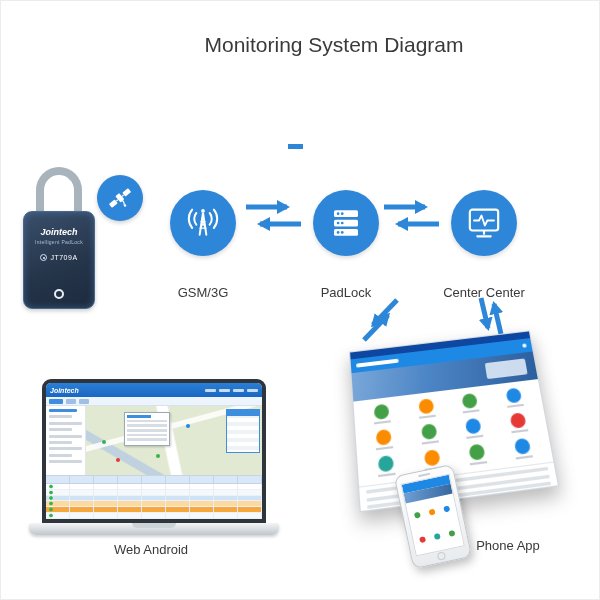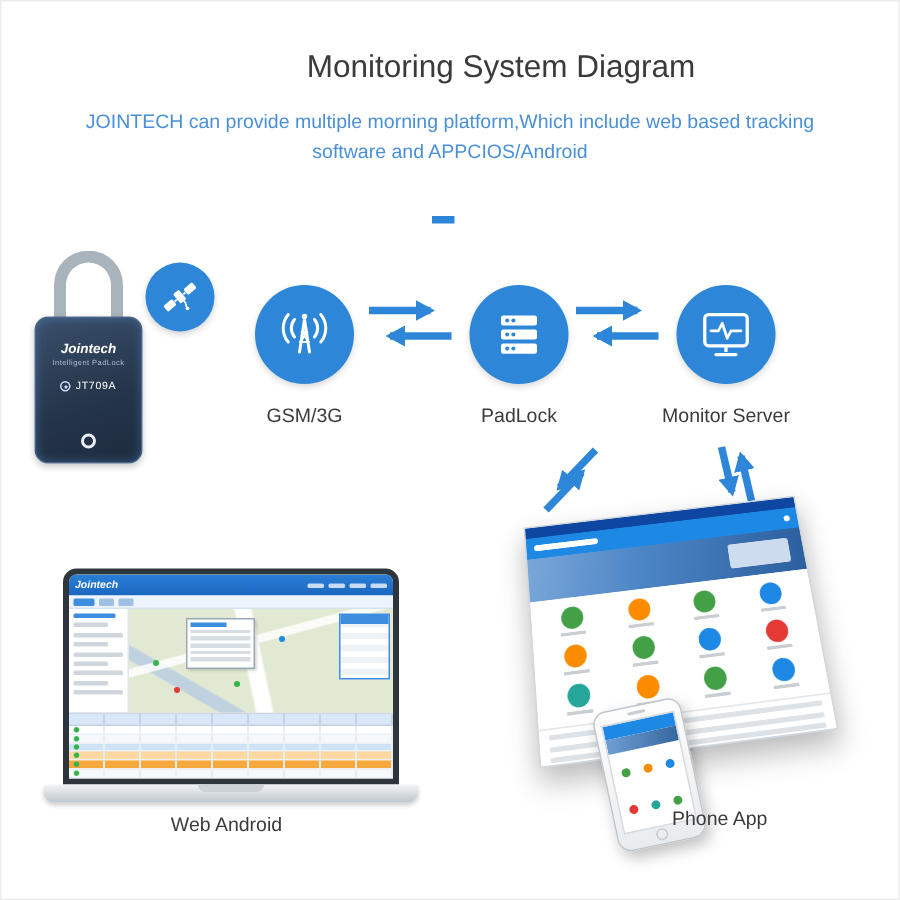--- a/index.html
+++ b/index.html
@@ -27,21 +27,21 @@
   .padlock-key { position:absolute; bottom:9px; left:50%; transform:translateX(-50%); width:10px; height:10px; border:2px solid #e8eef5; border-radius:50%; }
 
   
   .sat-badge { position:absolute; left:96px; top:174px; width:46px; height:46px; border-radius:50%; background:#2d86d8;
     display:flex; align-items:center; justify-content:center; box-shadow:0 2px 4px rgba(0,0,0,.18); }
 
   
   .node { position:absolute; width:120px; text-align:center; }
   .node-circle { width:66px; height:66px; border-radius:50%; background:#2d86d8; margin:0 auto;
     display:flex; align-items:center; justify-content:center; box-shadow:0 2px 4px rgba(0,0,0,.15); }
-  .node-label { margin-top:13px; font-size:13px; color:#3a3a3a; }
+  .node-label { margin-top:29px; font-size:13px; color:#3a3a3a; }
   .node-gsm { left:142px; top:189px; }
   .node-server { left:285px; top:189px; }
   .node-monitor { left:423px; top:189px; }
 
   .arrows { position:absolute; left:0; top:0; pointer-events:none; z-index:1; }
 
   
   .laptop { position:absolute; left:28px; top:378px; width:250px; z-index:2; }
   .laptop-screen { width:224px; margin:0 auto; height:144px; border:4px solid #2f353c; border-radius:9px 9px 0 0; background:#fff; overflow:hidden; }
   .laptop-base { width:250px; height:12px; background:linear-gradient(#f3f5f7,#bfc6cd); border-radius:2px 2px 7px 7px; position:relative; box-shadow:0 2px 3px rgba(0,0,0,.18); }
@@ -112,29 +112,28 @@
   .phone::before { content:""; position:absolute; top:3px; left:50%; transform:translateX(-50%); width:12px; height:2px; background:#c8cdd2; border-radius:1px; }
   .phone::after { content:""; position:absolute; bottom:2.5px; left:50%; transform:translateX(-50%); width:6px; height:6px; border:1px solid #c8cdd2; border-radius:50%; }
   .phone-screen { position:absolute; left:4px; right:4px; top:8px; bottom:11px; background:#fff; border:1px solid #d6dade; overflow:hidden; display:flex; flex-direction:column; }
   .ps-header { height:9px; background:#1e88e5; }
   .ps-photo { height:10px; background:linear-gradient(100deg,#6f9fd4,#35679f); }
   .ps-grid { flex:1; display:grid; grid-template-columns:repeat(3,1fr); padding:2px; gap:1px; }
   .ps-grid b { width:6px; height:6px; border-radius:50%; margin:auto; }
 
   
   .label-web { position:absolute; left:90px; top:541px; width:120px; text-align:center; font-size:13px; color:#3a3a3a; z-index:4; }
-  .label-phone { position:absolute; left:447px; top:537px; width:120px; font-size:13px; color:#3a3a3a; z-index:4; }
+  .label-phone { position:absolute; left:447px; top:537px; width:120px; text-align:center; font-size:13px; color:#3a3a3a; z-index:4; }
 </style>
 </head>
 <body>
 
 <div class="canvas">
 
   <div class="title">Monitoring System Diagram</div>
-  <div class="subtitle">JOINTECH can provide multiple morning platform,Which include web based tracking software and APPCIOS/Android</div>
   <div class="dash"></div>
 
   <svg class="arrows" width="600" height="600" viewBox="0 0 600 600">
     <defs>
       <marker id="ah" markerUnits="userSpaceOnUse" markerWidth="14" markerHeight="14" refX="10" refY="7" orient="auto">
         <path d="M0,0 L13,7 L0,14 Z" fill="#2d86d8"></path>
       </marker>
     </defs>
     <g stroke="#2d86d8" stroke-width="5">
       <line x1="245" y1="206" x2="286" y2="206" marker-end="url(#ah)"></line>
@@ -214,21 +213,21 @@
 
   <div class="node node-monitor">
     <div class="node-circle">
       <svg viewBox="0 0 48 48" width="40" height="40">
         <rect x="7" y="8" width="34" height="25" rx="3" fill="none" stroke="#fff" stroke-width="2.6"></rect>
         <path d="M12 21 h6 l3 -6 l4 12 l3 -6 h8" fill="none" stroke="#fff" stroke-width="2.2" stroke-linejoin="round" stroke-linecap="round"></path>
         <path d="M24 33 v5" stroke="#fff" stroke-width="2.6"></path>
         <path d="M16 40 h16" stroke="#fff" stroke-width="2.6" stroke-linecap="round"></path>
       </svg>
     </div>
-    <div class="node-label">Monitor Server</div>
+    <div class="node-label">Center Center</div>
   </div>
 
   <div class="laptop">
     <div class="laptop-screen">
       <div class="wa">
         <div class="wa-top">
           <span class="wa-brand">Jointech</span>
           <span class="wa-menu">
               <i></i>
               <i></i>

